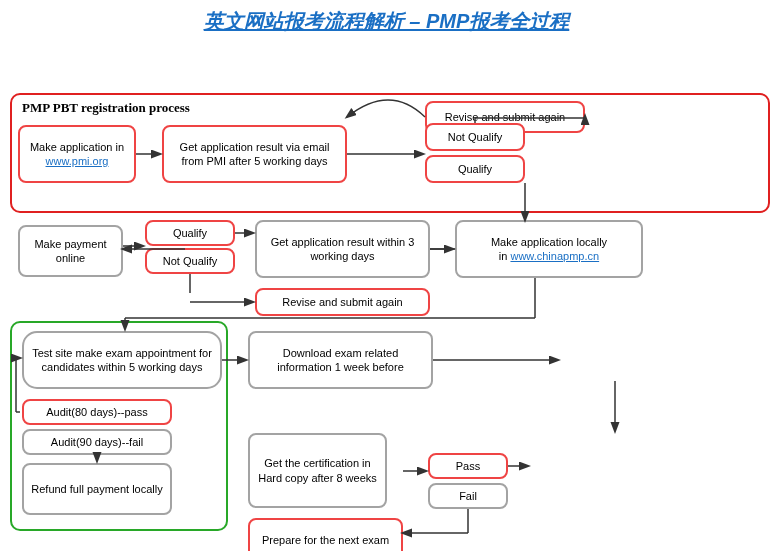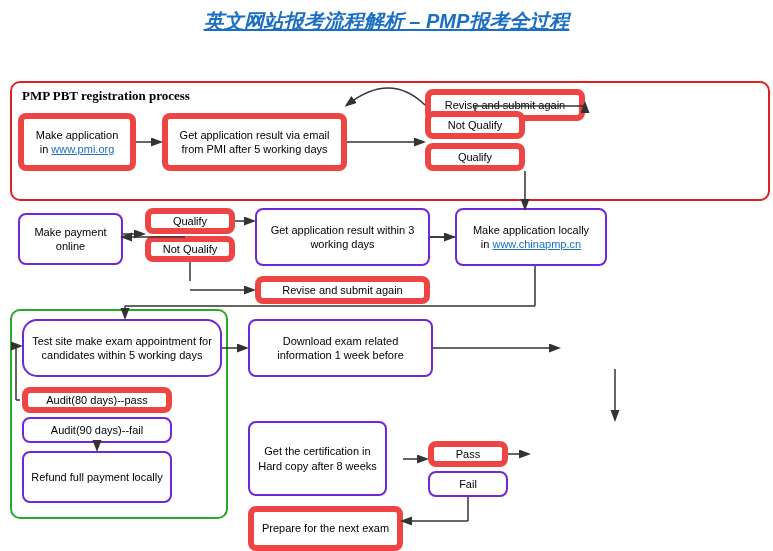--- a/index.html
+++ b/index.html
@@ -20,21 +20,21 @@
       background: #fff;
     }
 
     .title {
       text-align: center;
       font-size: 20px;
       font-weight: bold;
       font-style: italic;
       color: #1a6fc4;
       text-decoration: underline;
-      margin-bottom: 16px;
+      margin-bottom: 28px;
     }
 
     .flow-container {
       position: relative;
       width: 100%;
       height: 490px;
     }
 
     
     .box {
@@ -43,22 +43,22 @@
       display: flex;
       align-items: center;
       justify-content: center;
       text-align: center;
       font-size: 11.5px;
       line-height: 1.3;
       padding: 4px 6px;
       background: #fff;
     }
 
-    .box-red { border: 2px solid #6d28d9; }
-    .box-blue { border: 6px solid #ef4444; }
+    .box-red { border: 2px solid #a3a3a3; }
+    .box-blue { border: 2px solid #ef4444; }
 
     .link-blue { color: #1a6fc4; text-decoration: underline; }
 
     
     .big-red-frame {
       position: absolute;
       border: 2.5px solid #e02020;
       border-radius: 10px;
       top: 30px;
       left: 0px;
@@ -140,21 +140,21 @@
 
     <div class="box box-blue" style="top:185px;left:135px;width:90px;height:26px;font-size:11px;">
       <span>Not Qualify</span>
     </div>
 
     <div class="box box-red" style="top:157px;left:245px;width:175px;height:58px;font-size:11px;">
       <span>Get application result
 within 3 working days</span>
     </div>
 
-    <div class="box box-red" style="top:157px;left:445px;width:152px;height:58px;font-size:11px;border-radius:8px;">
+    <div class="box box-red" style="top:157px;left:445px;width:188px;height:58px;font-size:11px;border-radius:8px;">
       <span>Make application locally<br>in <span class="link-blue">www.chinapmp.cn</span></span>
     </div>
 
     <div class="box box-blue" style="top:225px;left:245px;width:175px;height:28px;font-size:11px;">
       <span>Revise and submit again</span>
     </div>
 
     <div class="big-green-frame"></div>
 
     <div class="box box-red" style="top:268px;left:12px;width:200px;height:58px;font-size:11px;border-radius:15px;">

